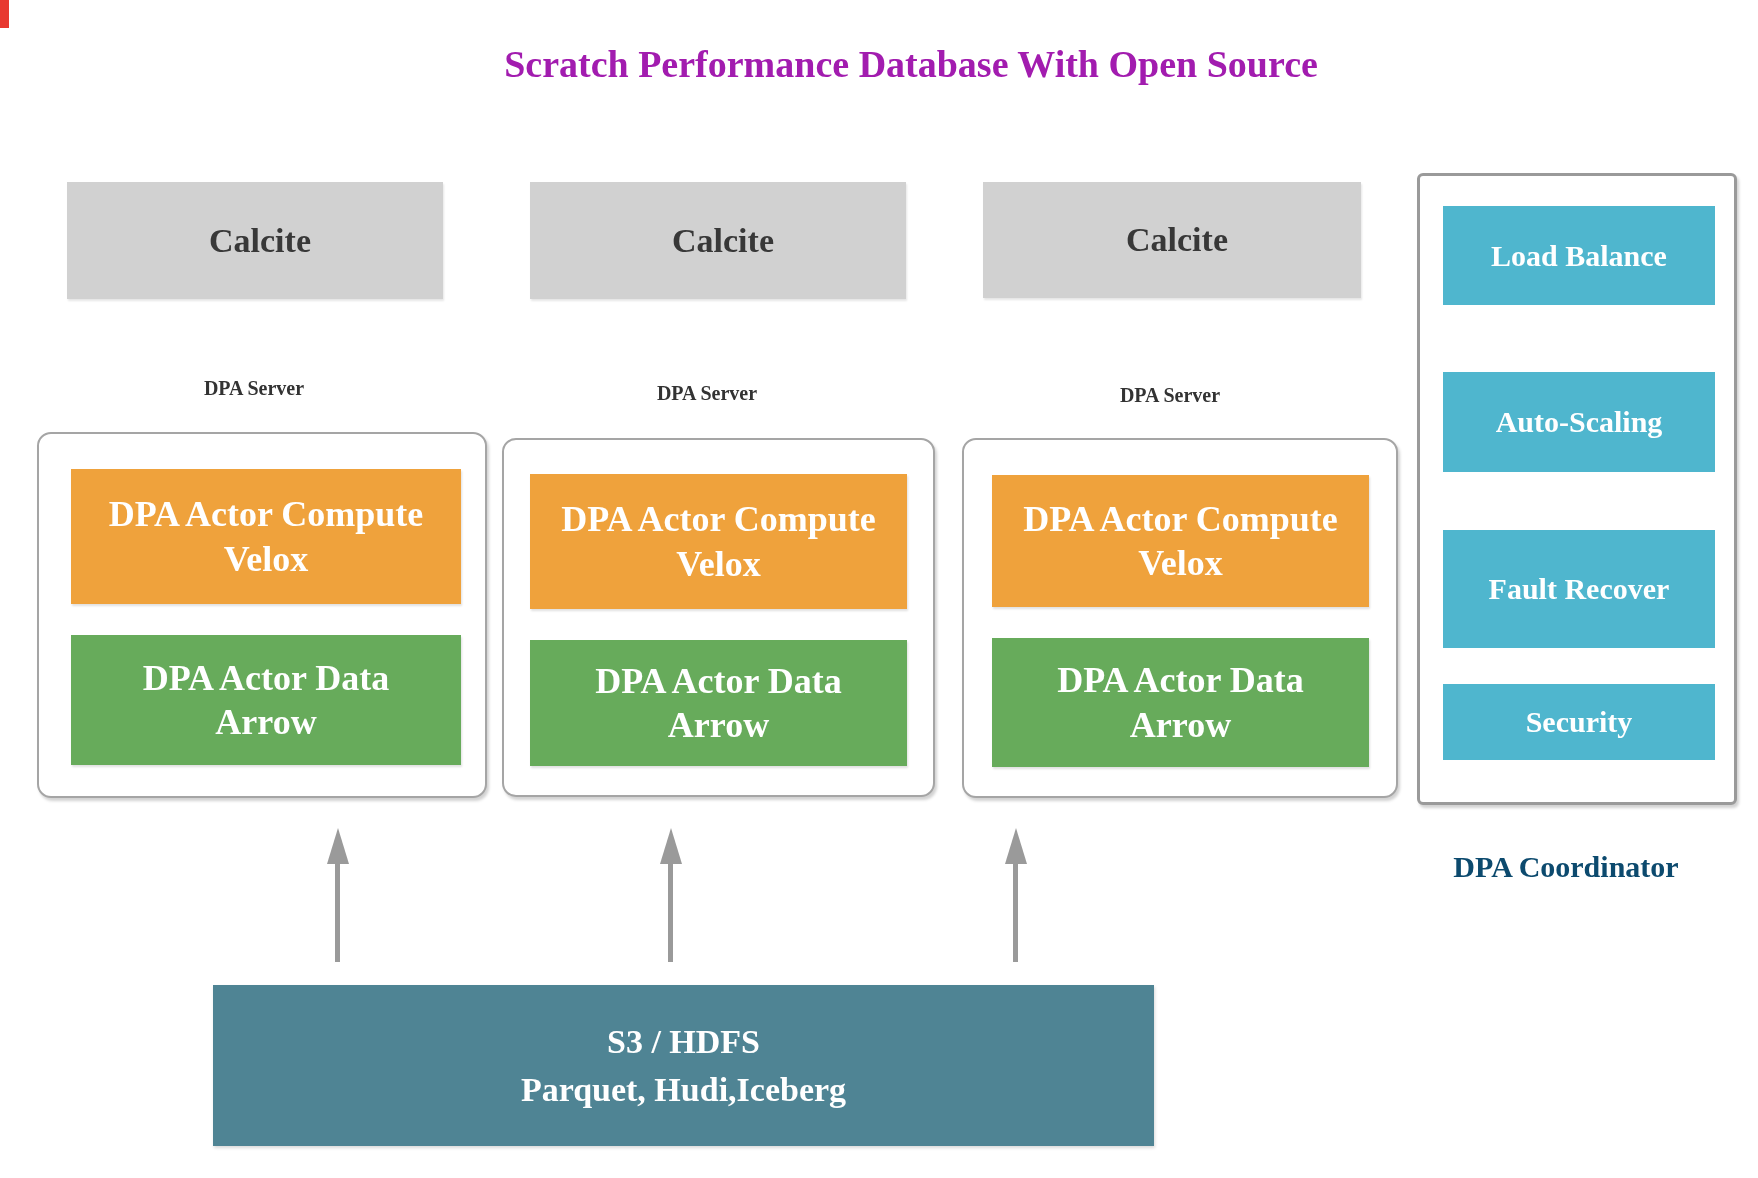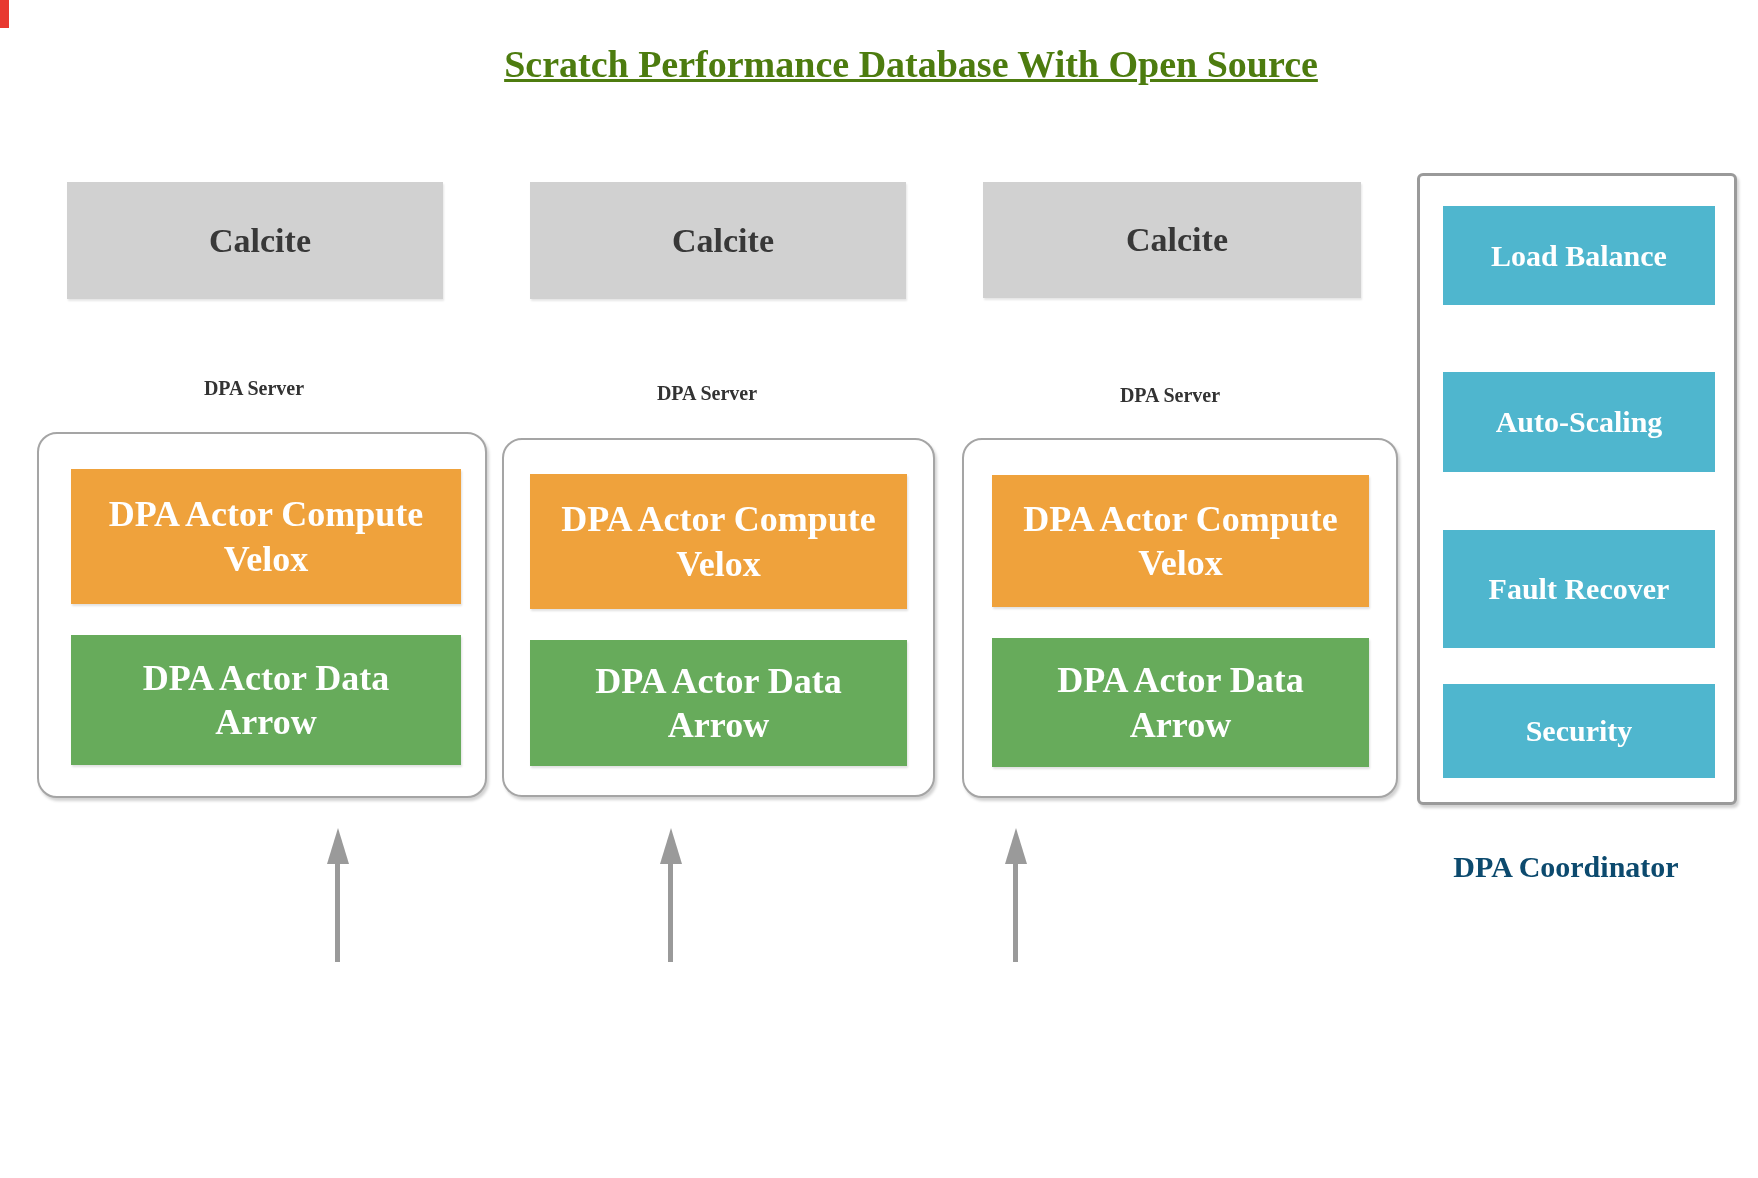--- a/index.html
+++ b/index.html
@@ -6,21 +6,21 @@
   #canvas{
     position:relative;width:1758px;height:1178px;background:#ffffff;
     font-family:"Liberation Serif","DejaVu Serif",serif;font-weight:bold;
     overflow:hidden;
   }
   .abs{position:absolute;box-sizing:border-box;}
 
   
   .title{
     left:911px;top:42px;transform:translateX(-50%);
-    font-size:38px;color:#4d7c0f;white-space:nowrap;text-decoration:underline;
+    font-size:38px;color:#a21caf;white-space:nowrap;
   }
 
   
   .red-fragment{left:0;top:0;width:9px;height:28px;background:var(--red);}
 
   
   .calcite{
     background:var(--calcite);color:#383838;font-size:34px;
     display:flex;align-items:center;justify-content:center;
     box-shadow:1px 2px 2px rgba(0,0,0,0.10);
@@ -33,21 +33,21 @@
   
   .server-label{
     transform:translateX(-50%);font-size:20px;color:#333;white-space:nowrap;
   }
   .server-label-1{left:254px;top:377px;}
   .server-label-2{left:707px;top:382px;}
   .server-label-3{left:1170px;top:384px;}
 
   
   .server-box{
-    background:#fff;border:2px solid #a5a5a5;border-radius:20px;
+    background:#fff;border:2px solid #a5a5a5;border-radius:14px;
     box-shadow:2px 3px 3px rgba(0,0,0,0.18);
   }
   .server-box-1{left:37px;top:432px;width:450px;height:366px;}
   .server-box-2{left:502px;top:438px;width:433px;height:359px;}
   .server-box-3{left:962px;top:438px;width:436px;height:360px;}
 
   .actor{
     color:#fff;text-align:center;
     display:flex;flex-direction:column;align-items:center;justify-content:center;
     font-size:36px;line-height:1.23;
@@ -68,21 +68,21 @@
     background:#fff;border:3px solid #9a9a9a;border-radius:6px;
     box-shadow:2px 3px 3px rgba(0,0,0,0.18);
   }
   .feature{
     left:23px;width:272px;background:var(--blue);color:#fff;font-size:30px;
     display:flex;align-items:center;justify-content:center;white-space:nowrap;
   }
   .feature-0{top:30px;height:99px;}
   .feature-1{top:196px;height:100px;}
   .feature-2{top:354px;height:118px;}
-  .feature-3{top:508px;height:94px;}
+  .feature-3{top:508px;height:76px;}
   .coord-label{
     left:1566px;top:850px;transform:translateX(-50%);
     font-size:30px;color:#0c4a6e;white-space:nowrap;
   }
 
   
   .storage{
     left:213px;top:985px;width:941px;height:161px;background:var(--teal);
     color:#fff;text-align:center;font-size:34px;line-height:48px;
     display:flex;flex-direction:column;align-items:center;justify-content:center;
@@ -173,14 +173,18 @@
   </div>
   <div class="abs arrow arrow-2">
     <div class="head"></div>
     <div class="shaft"></div>
   </div>
   <div class="abs arrow arrow-3">
     <div class="head"></div>
     <div class="shaft"></div>
   </div>
 
+  <div class="abs storage">
+    <span>S3 / HDFS</span>
+    <span>Parquet, Hudi,Iceberg</span>
+  </div>
 
 </div>
 
 </body></html>

